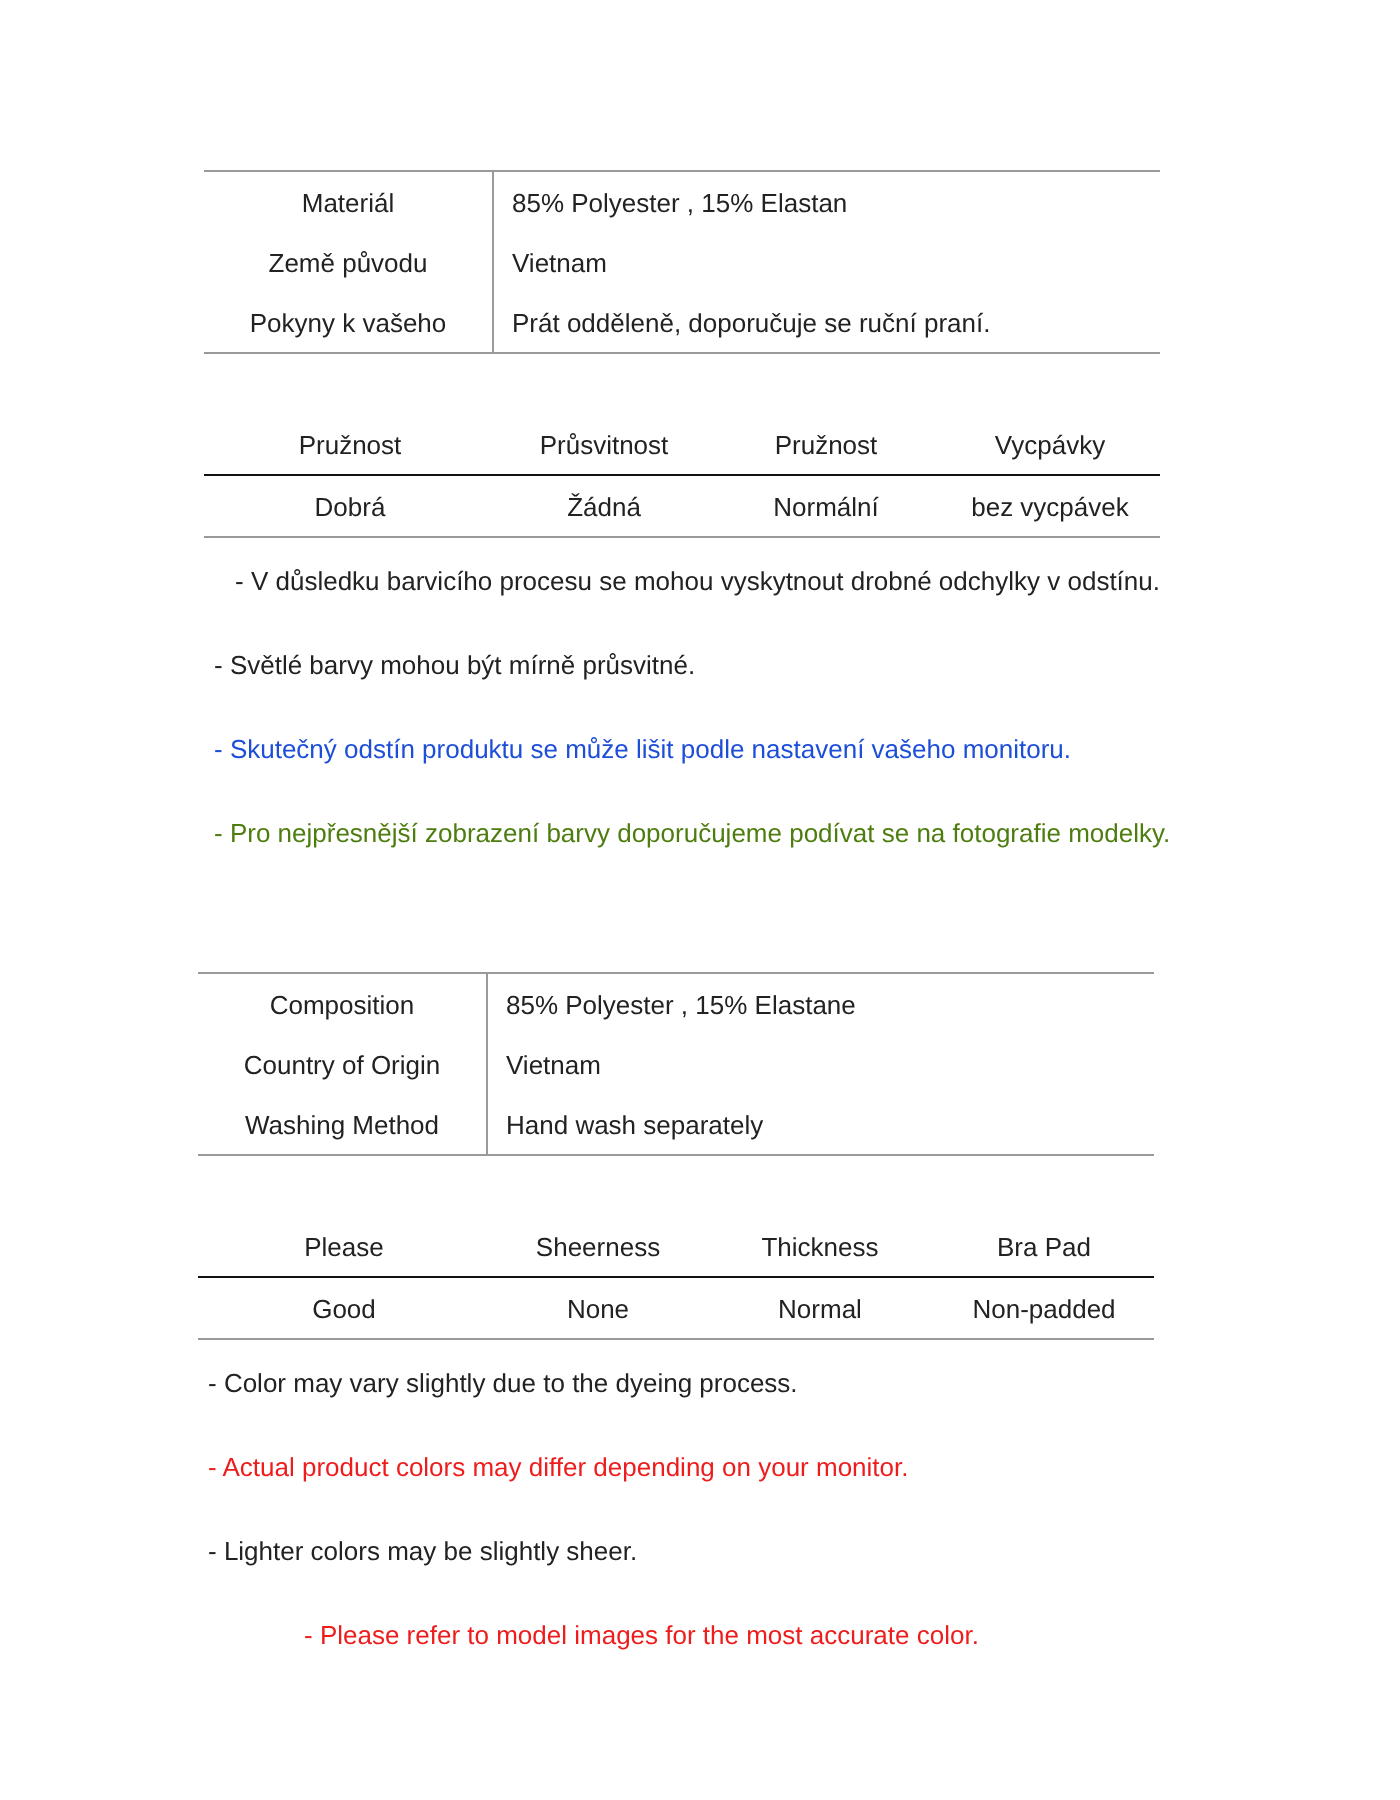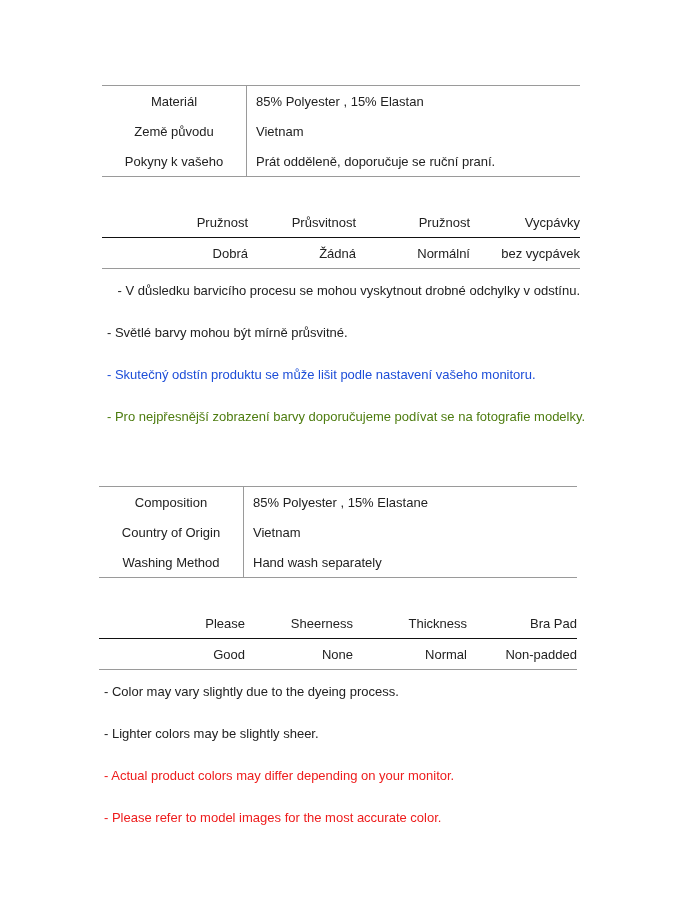--- a/index.html
+++ b/index.html
@@ -13,21 +13,21 @@
     .sec-en { left: 99px; top: 486px; }
 
     table { border-collapse: collapse; width: 478px; table-layout: fixed; }
     .spec { border-top: 1px solid #9a9a9a; border-bottom: 1px solid #9a9a9a; }
     .spec td { height: 30px; padding: 0; vertical-align: middle; }
     .spec td.k { width: 144px; text-align: center; border-right: 1px solid #9a9a9a; }
     .spec td.v { padding-left: 9px; text-align: left; }
     .spec tr:first-child td { padding-top: 0; }
 
     .attr { margin-top: 30px; }
-    .attr th, .attr td { height: 30px; padding: 0; text-align: right; font-weight: normal; vertical-align: middle; }
+    .attr th, .attr td { height: 30px; padding: 0; text-align: center; font-weight: normal; vertical-align: middle; }
     .attr thead tr { border-bottom: 1px solid #111111; }
     .attr tbody tr { border-bottom: 1px solid #9a9a9a; }
     .attr col.c1 { width: 146px; }
     .attr col.c2 { width: 108px; }
     .attr col.c3 { width: 114px; }
     .attr col.c4 { width: 110px; }
 
     .notes { margin-top: 9px; padding-left: 5px; }
     .note { height: 42px; line-height: 26px; white-space: nowrap; }
     .note.red { color: #ee1c1c; }
@@ -125,17 +125,17 @@
         <td>Good</td>
         <td>None</td>
         <td>Normal</td>
         <td>Non-padded</td>
       </tr>
     </tbody>
   </table>
 
   <div class="notes">
     <div class="note">- Color may vary slightly due to the dyeing process.</div>
+    <div class="note red" style="color: rgb(238, 28, 28);">- Actual product colors may differ depending on your monitor.</div>
     <div class="note">- Lighter colors may be slightly sheer.</div>
-    <div class="note red" style="color: rgb(238, 28, 28);">- Actual product colors may differ depending on your monitor.</div>
-    <div class="note red" style="color: rgb(238, 28, 28);">- Please refer to model images for the most accurate color.</div>
+    <div class="note red" style="color: rgb(238, 28, 28); margin-left: 48px;">- Please refer to model images for the most accurate color.</div>
   </div>
 </div>
 
 </body></html>

